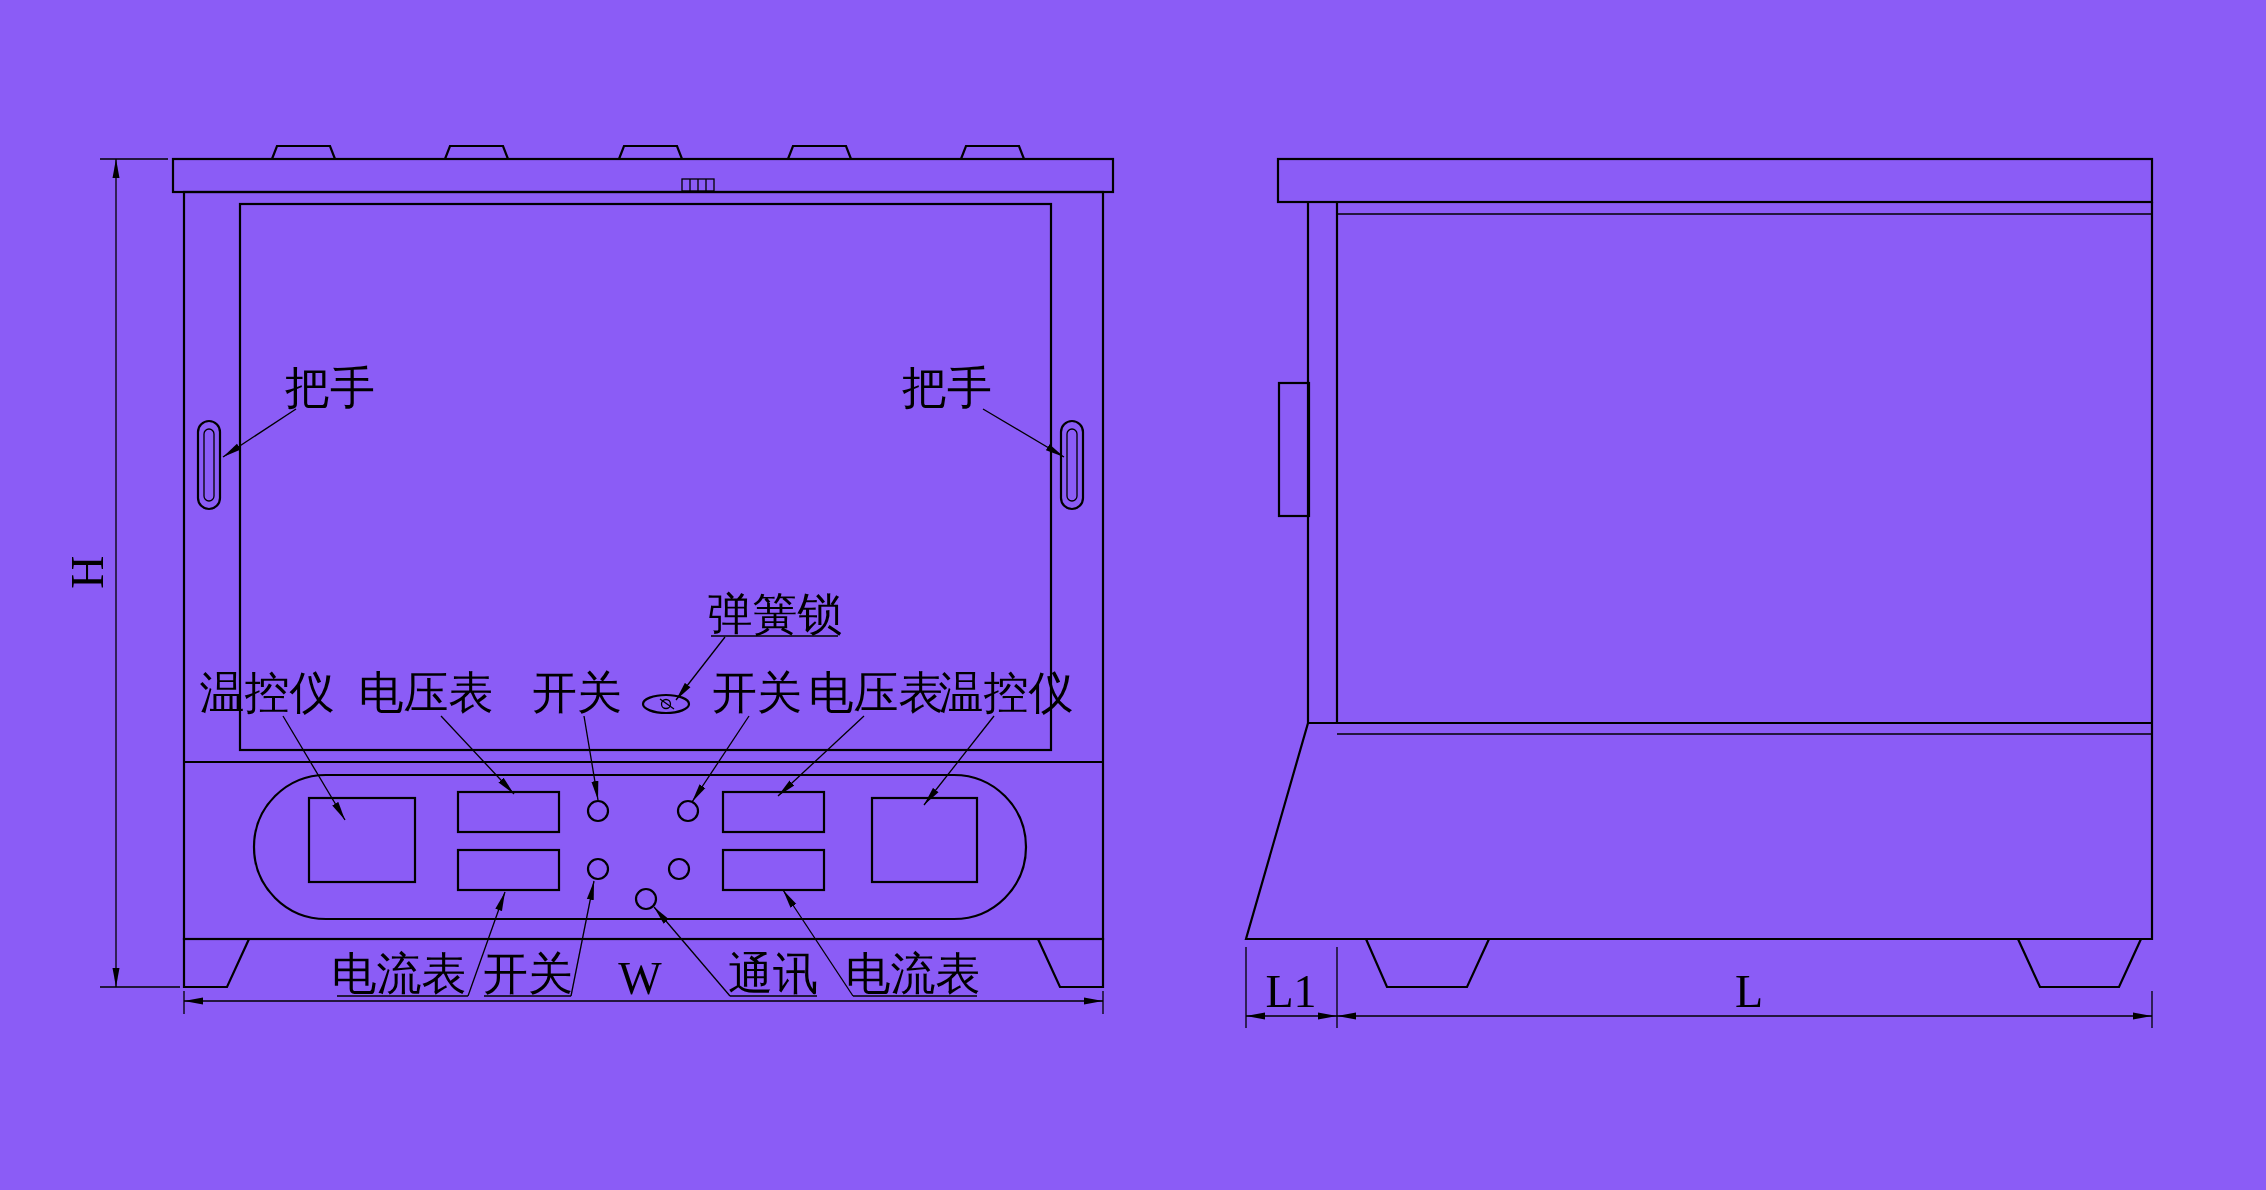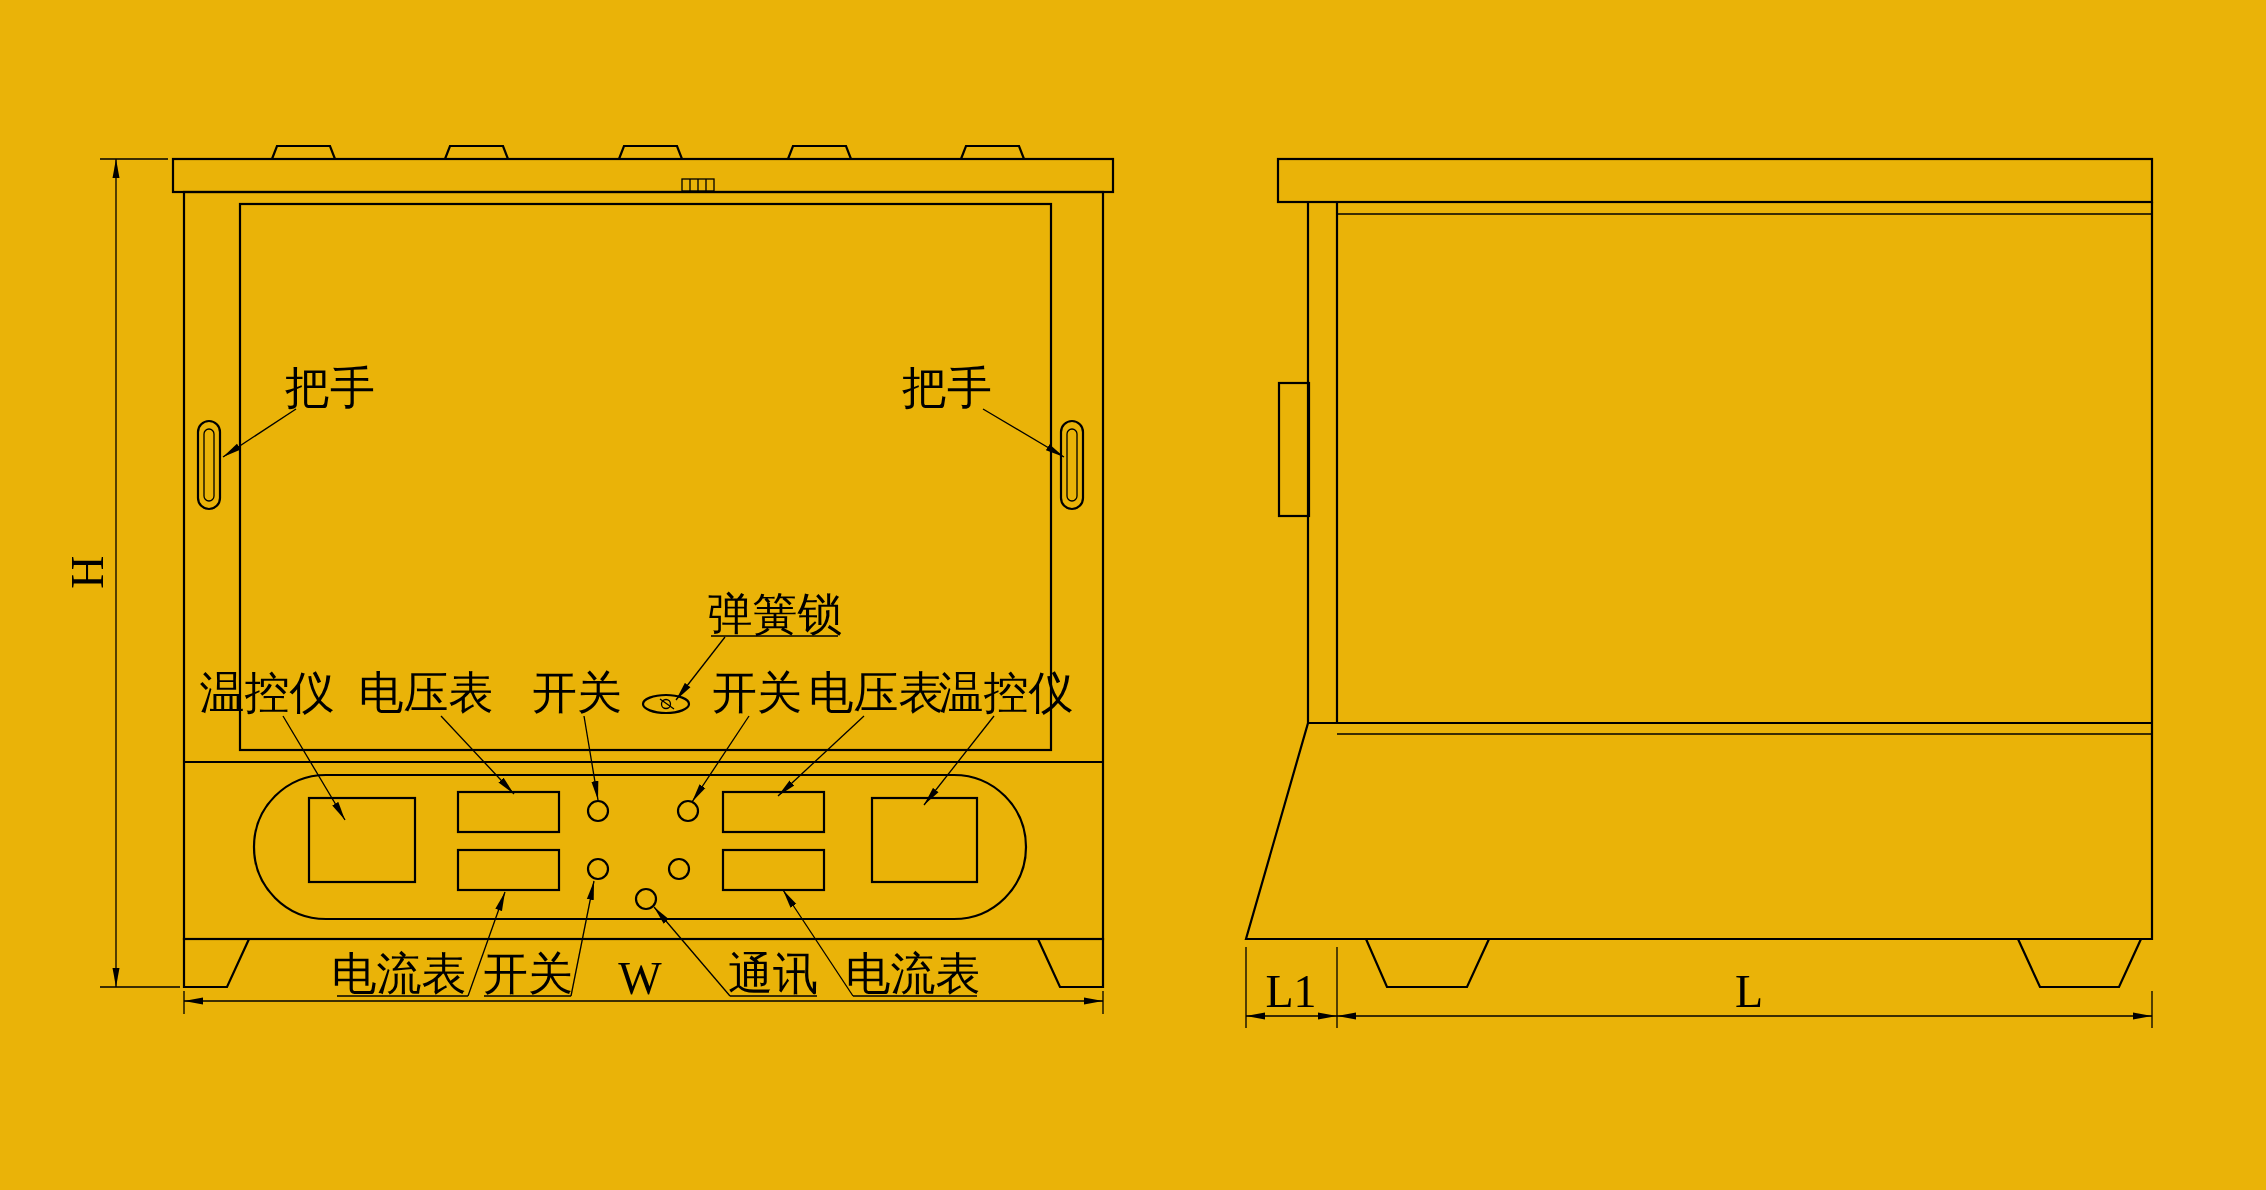--- a/index.html
+++ b/index.html
@@ -1,16 +1,16 @@
 <!DOCTYPE html>
 <html><head>
 <meta charset="utf-8">
 <style>
   html,body{margin:0;padding:0;background:#ffffff;}
-  .stage{position:relative;width:2266px;height:1190px;background:#eab308;overflow:hidden;}
+  .stage{position:relative;width:2266px;height:1190px;background:#8b5cf6;overflow:hidden;}
   svg{display:block;}
   .obj{fill:none;stroke:#000000;stroke-width:2.2;stroke-linecap:butt;stroke-linejoin:miter;}
   .thin{fill:none;stroke:#000000;stroke-width:1.3;}
   .lbl{font-family:"DejaVu Sans",sans-serif;font-size:45px;fill:#000000;text-anchor:middle;}
   .dim{font-family:"Liberation Serif","DejaVu Serif",serif;font-size:46px;fill:#000000;text-anchor:middle;}
 </style>
 </head>
 <body>
 
 <div class="stage">

